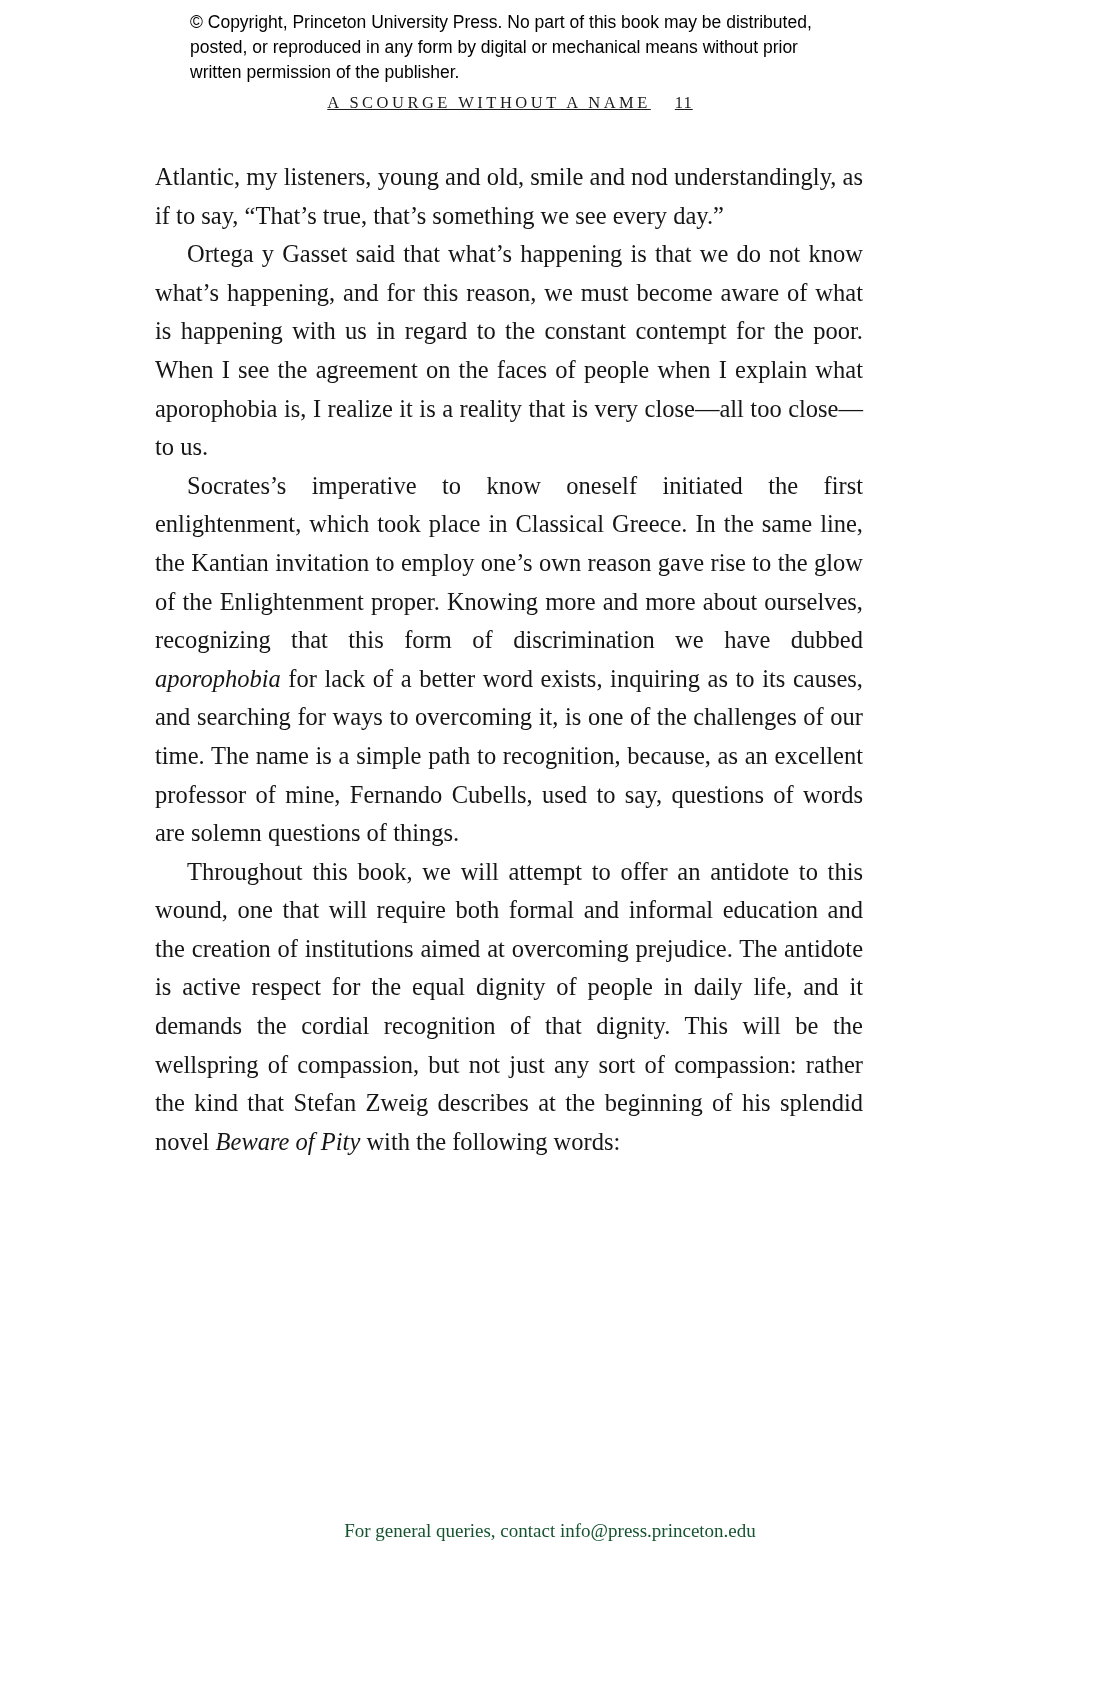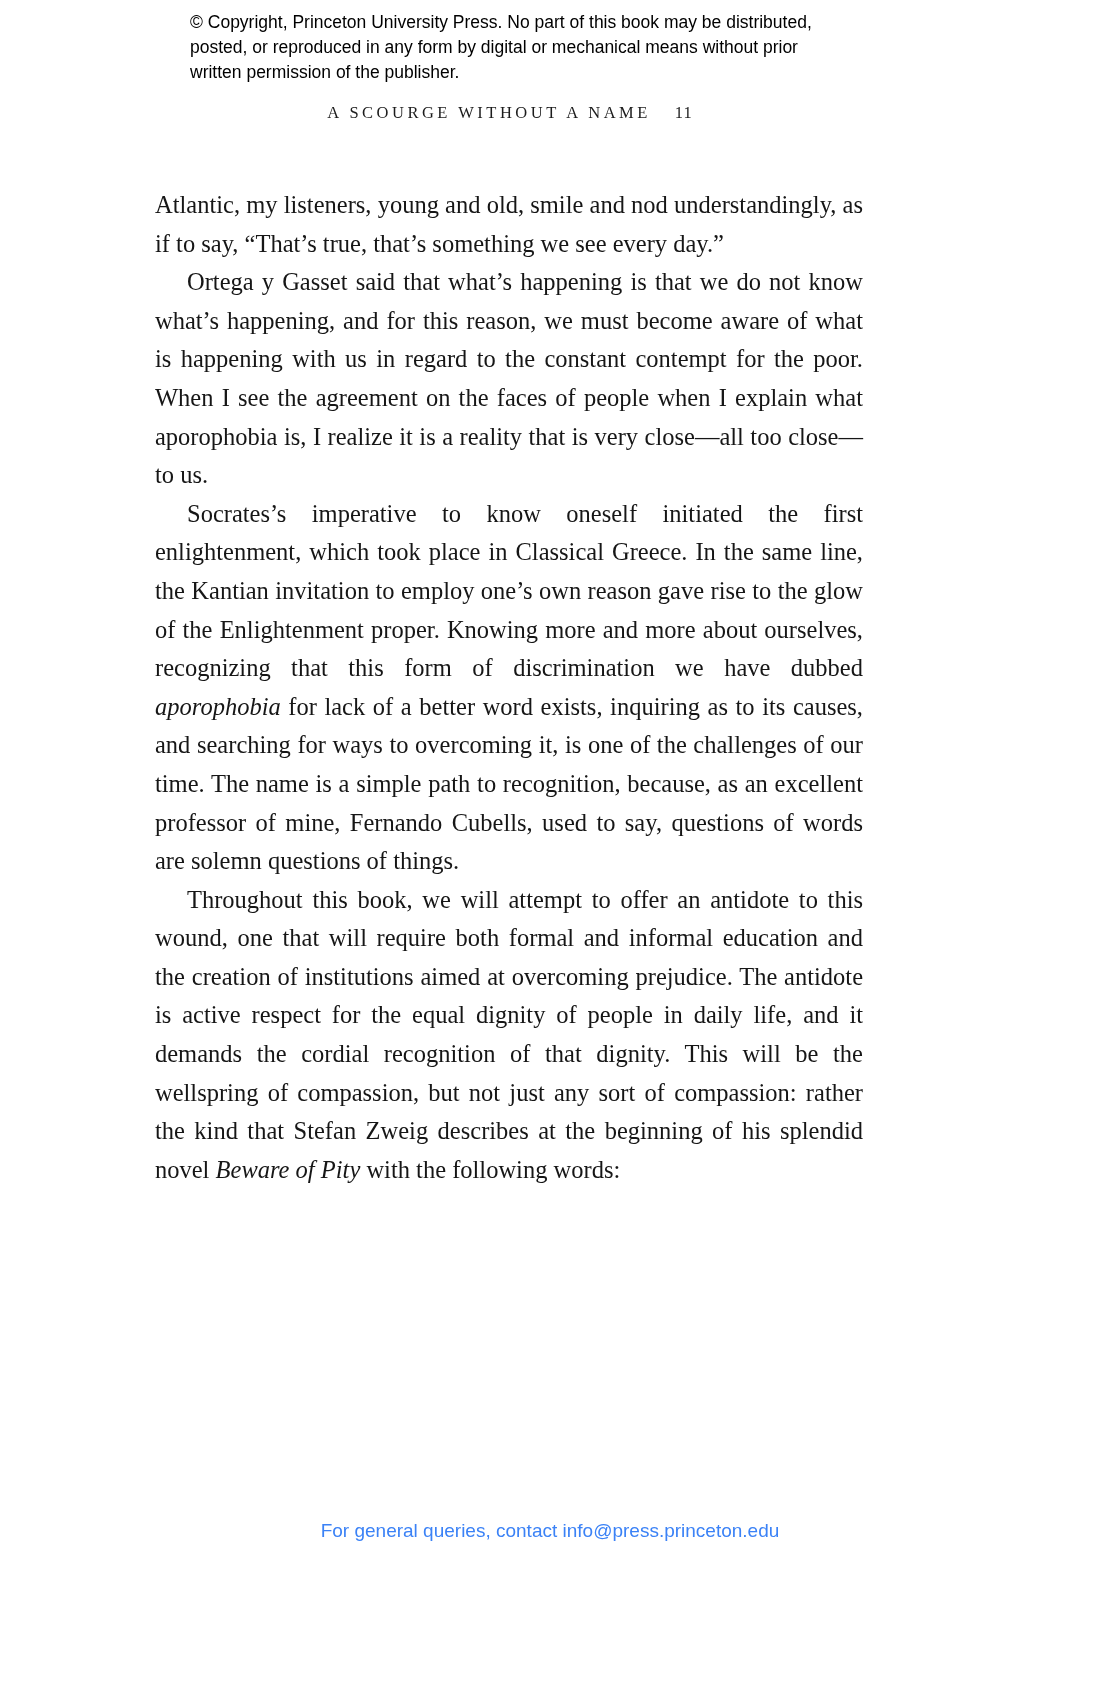--- a/index.html
+++ b/index.html
@@ -18,28 +18,29 @@
     width: 655px;
     font-family: "Liberation Sans", sans-serif;
     font-size: 17.5px;
     line-height: 25px;
     color: #000000;
     text-align: left;
   }
   .running-header {
     position: absolute;
     left: 155px;
-    top: 103px;
+    top: 93px;
     width: 710px;
     text-align: center;
     font-family: "Liberation Serif", serif;
     font-size: 16.5px;
     letter-spacing: 3.5px;
     color: #1c1c1c;
     white-space: nowrap;
+    text-decoration: underline;
   }
   .running-header .page-num {
     margin-left: 24px;
     letter-spacing: 1px;
   }
   .body-text {
     position: absolute;
     left: 155px;
     top: 158px;
     width: 708px;
@@ -48,40 +49,39 @@
     line-height: 38.6px;
     color: #161616;
     text-align: justify;
   }
   .body-text p {
     margin: 0;
     text-indent: 32px;
   }
   .body-text p.no-indent {
     text-indent: 0;
-    margin-top: 28px;
   }
   .body-text .italic {
     font-style: italic;
     font-family: Liberation Serif, serif;
   }
   .blockquote {
     margin-top: 39px;
     margin-left: 30px;
     text-indent: 0 !important;
   }
   .footer {
     position: absolute;
     left: 0;
     top: 1520px;
     width: 100%;
     text-align: center;
-    font-family: Liberation Sans, sans-serif;
+    font-family: Liberation Serif, serif;
     font-size: 19px;
-    color: #3b82f6;
+    color: #14532d;
   }
 </style>
 </head>
 <body>
 
 <div class="page">
 
   <div class="copyright">© Copyright, Princeton University Press. No part of this book may be distributed, posted, or reproduced in any form by digital or mechanical means without prior written permission of the publisher.</div>
 
   <div class="running-header">

